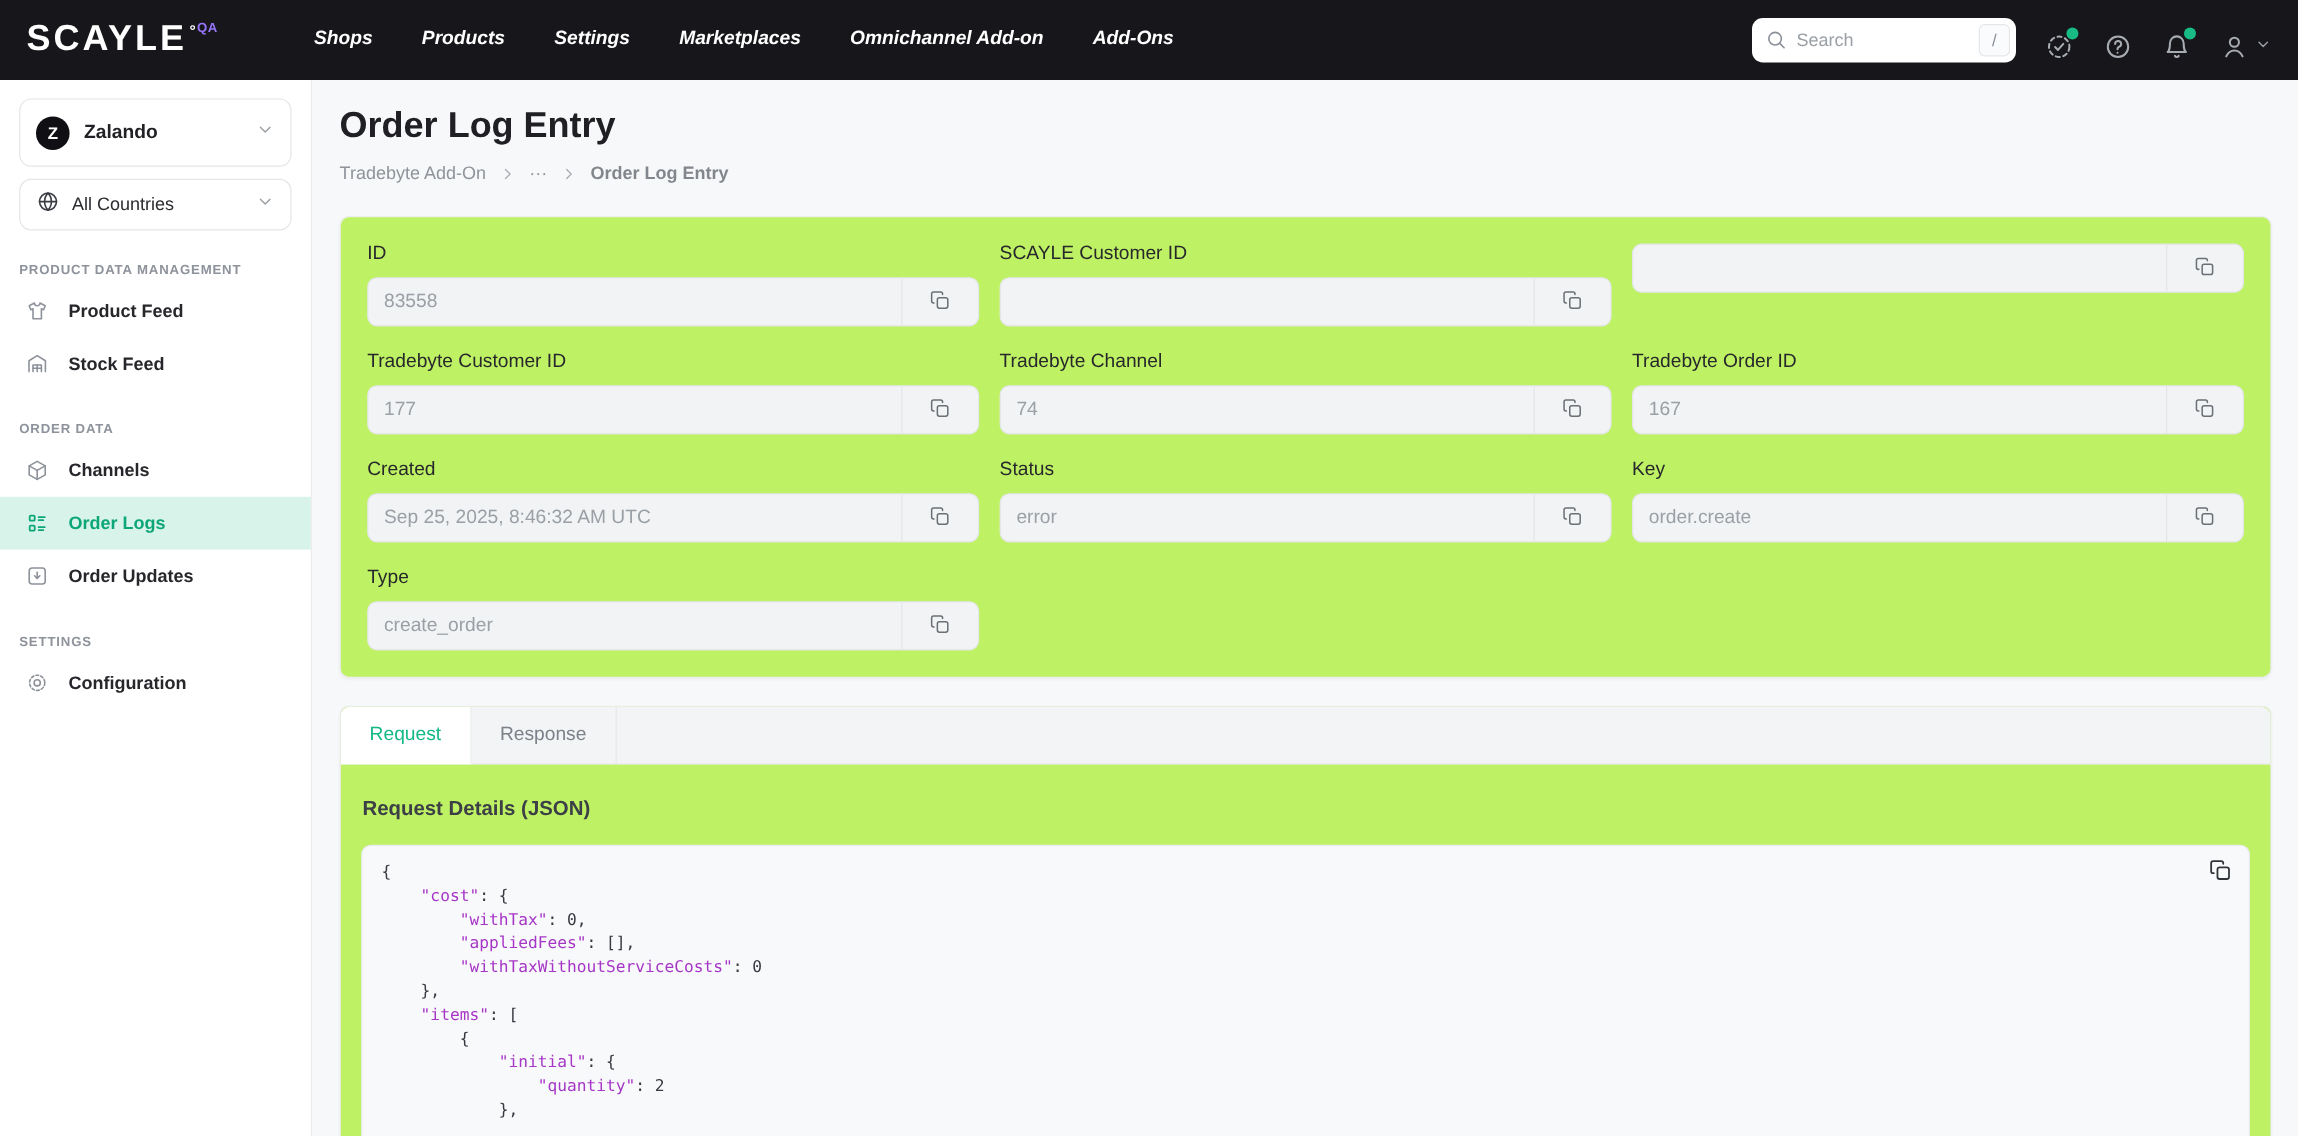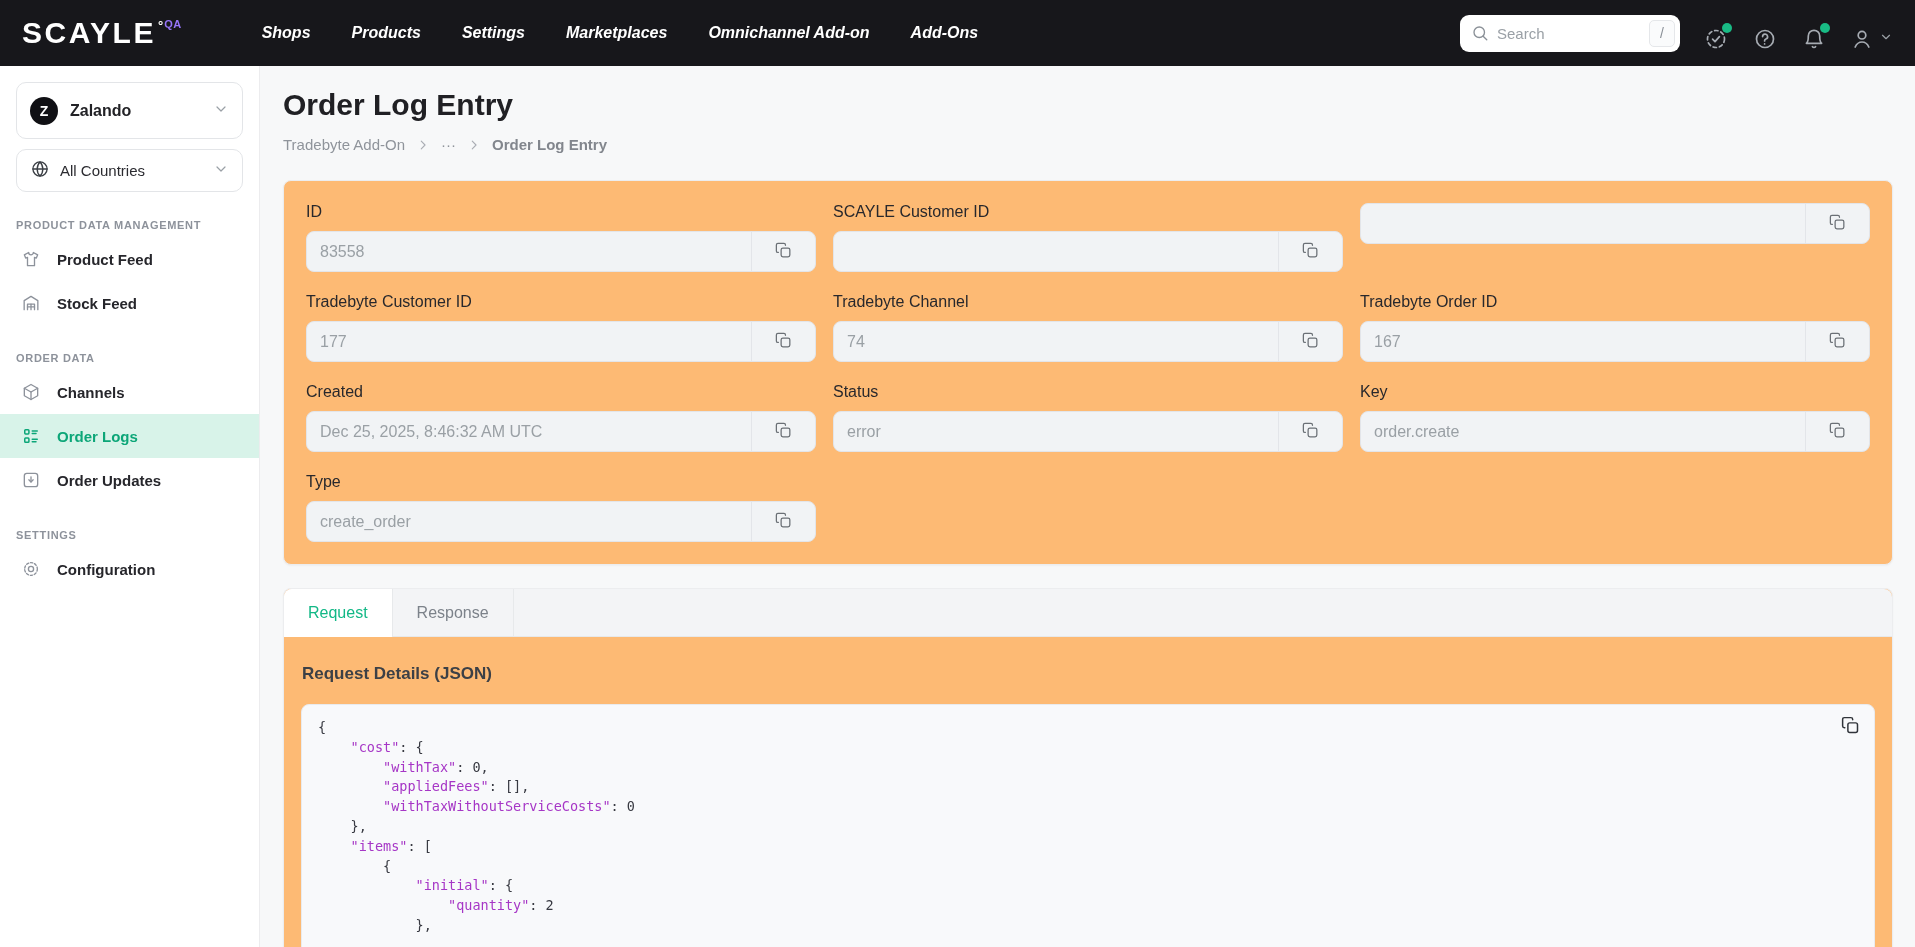--- a/index.html
+++ b/index.html
@@ -55,21 +55,21 @@
   
   .main { position:absolute; left:260px; top:61px; right:0; bottom:0; padding:25px 22px 0 23px;
           overflow:hidden; }
   h1 { font-size:30px; font-weight:800; color:#202024; line-height:37px; margin-bottom:13px; }
   .breadcrumb { display:flex; align-items:center; gap:11px; font-size:15px; color:#8f949b;
                 margin-bottom:27px; }
   .crumb { cursor:pointer; }
   .crumb.last { color:#82868d; font-weight:600; }
   .crumb-sep svg { width:14px; height:14px; stroke:#a9adb4; display:block; }
 
-  .card { background:#fdba74; border:1px solid #ecedef; border-radius:8px;
+  .card { background:#bef264; border:1px solid #ecedef; border-radius:8px;
           box-shadow:0 1px 2px rgba(20,20,30,.04); }
 
   .details-card { padding:22px; margin-bottom:23px; }
   .fields-grid { display:grid; grid-template-columns:repeat(3,1fr); column-gap:17px; row-gap:21px; }
   .field-label { font-size:16px; color:#28282c; margin-bottom:10px; }
   .field-input { display:flex; height:41px; border:1px solid #e3e5e9; background:#f1f3f5;
                  border-radius:8px; overflow:hidden; }
   .field-value { flex:1; display:flex; align-items:center; padding:0 13px; font-size:16px;
                  color:#9aa0a5; white-space:nowrap; overflow:hidden; }
   .copy-seg { width:64px; border:none; border-left:1px solid #e3e5e9; background:transparent;
@@ -329,21 +329,21 @@
               <span><svg viewBox="0 0 24 24" fill="none" stroke="currentColor" stroke-width="1.6" stroke-linecap="round" stroke-linejoin="round">
                   <rect x="9" y="9" width="11" height="11" rx="2.2"></rect>
                   <path d="M5.5 14.5H5a2 2 0 0 1-2-2V5a2 2 0 0 1 2-2h7.5a2 2 0 0 1 2 2v.5"></path>
                 </svg></span>
             </button>
           </div>
         </div>
         <div class="field">
           <div class="field-label">Created</div>
           <div class="field-input">
-            <span class="field-value">Dec 25, 2025, 8:46:32 AM UTC</span>
+            <span class="field-value">Sep 25, 2025, 8:46:32 AM UTC</span>
             <button class="copy-seg">
               <span><svg viewBox="0 0 24 24" fill="none" stroke="currentColor" stroke-width="1.6" stroke-linecap="round" stroke-linejoin="round">
                   <rect x="9" y="9" width="11" height="11" rx="2.2"></rect>
                   <path d="M5.5 14.5H5a2 2 0 0 1-2-2V5a2 2 0 0 1 2-2h7.5a2 2 0 0 1 2 2v.5"></path>
                 </svg></span>
             </button>
           </div>
         </div>
         <div class="field">
           <div class="field-label">Status</div>

